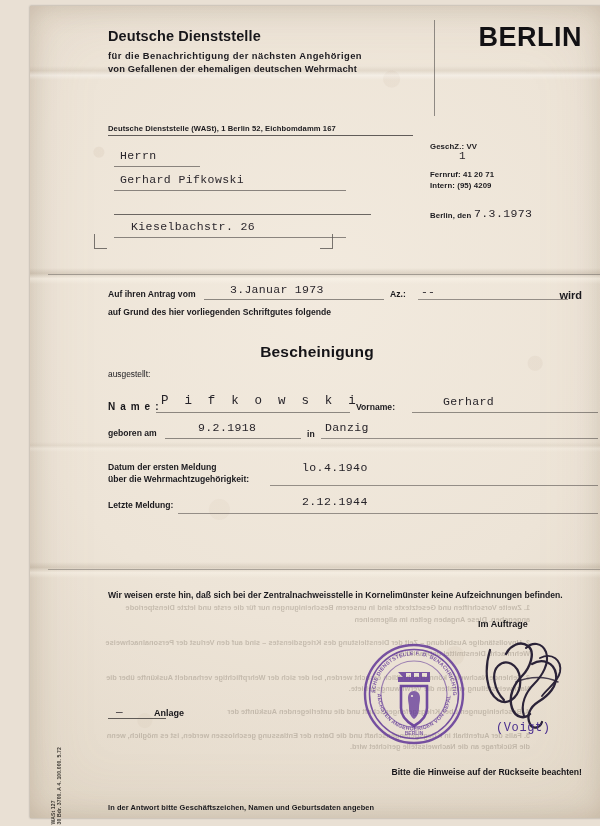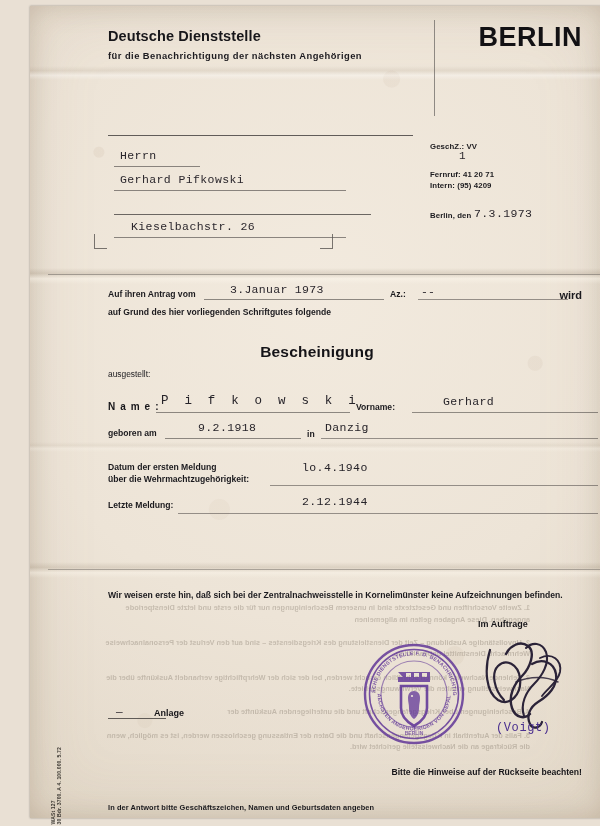--- a/index.html
+++ b/index.html
@@ -157,23 +157,25 @@
 <div id="page">
   <div id="paper">
     <div class="grain"></div>
     <div class="fold f1"></div>
     <div class="fold f2"></div>
     <div class="fold f4"></div>
     <div class="fold f3"></div>
 
     <div class="txt print" id="hdr-title">Deutsche Dienststelle</div>
     <div class="txt print" id="hdr-sub1">für die Benachrichtigung der nächsten Angehörigen</div>
+    <div class="txt print" id="hdr-sub2">von Gefallenen der ehemaligen deutschen Wehrmacht</div>
     <div id="hdr-divider"></div>
     <div class="txt print" id="berlin">BERLIN</div>
 
+    <div class="txt print" id="sender">Deutsche Dienststelle (WASt), 1 Berlin 52, Eichbomdamm 167</div>
     <div id="sender-rule"></div>
 
     <div class="txt addr" id="addr1">Herrn</div>
     <div class="arule" id="ar1"></div>
     <div class="txt addr" id="addr2">Gerhard Pifkowski</div>
     <div class="arule" id="ar2"></div>
     <div class="arule" id="ar3"></div>
     <div class="txt addr" id="addr4">Kieselbachstr. 26</div>
     <div class="arule" id="ar4"></div>
     <div class="corner" id="c-left"></div>

